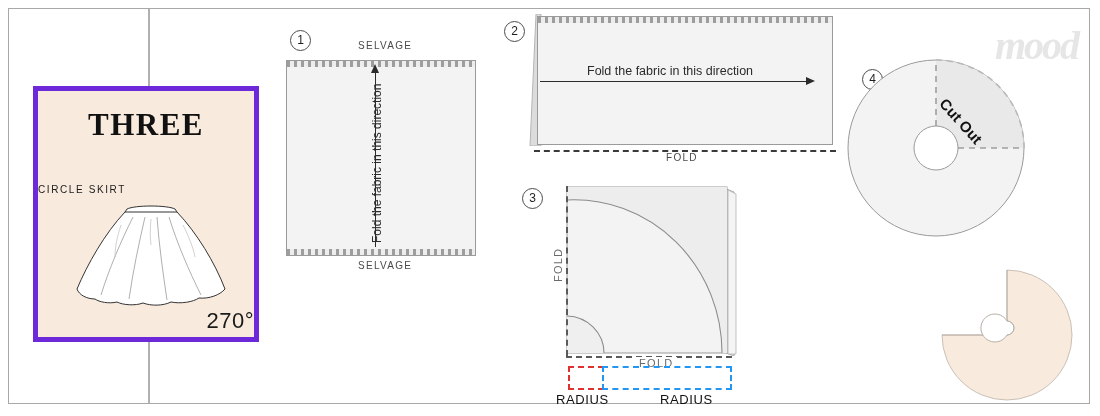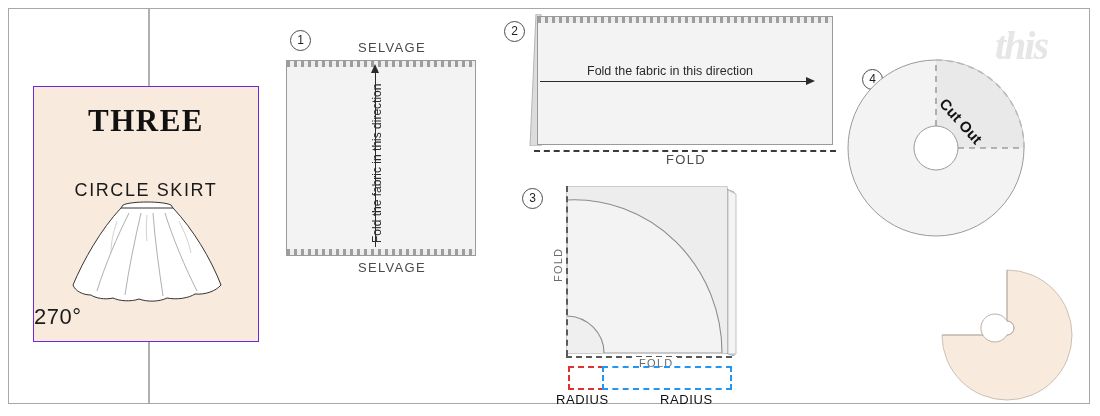--- a/index.html
+++ b/index.html
@@ -29,43 +29,42 @@
     background:#b0b0b0;
   }
 
   
   .title-card{
     position:absolute;
     left:33px; top:86px;
     width:226px; height:256px;
     background:#f9ead f;
     background:#f9eade;
-    border:1px solid #6d28d9;
+    border:5px solid #6d28d9;
     box-sizing:border-box;
   }
   .t-three, .t-quarter{
     position:absolute; left:0; width:100%;
     text-align:center;
     font-family:"Liberation Serif", serif;
     font-weight:700;
     color:#111111;
     letter-spacing:1.5px;
   }
   .t-three{ top:16px; font-size:31px; }
   .t-quarter{ top:50px; font-size:31px; }
   .t-circle{
     position:absolute; left:0; top:93px; width:100%;
-    text-align:center;
-    font-size:18px;
+    font-size:10px;
     letter-spacing:1.6px;
     color:#1a1a1a;
   }
   .t-degree{
     position:absolute; left:0; top:217px; width:100%;
-    text-align:left;
+    text-align:right;
     font-size:22px;
     color:#1a1a1a;
     letter-spacing:0.5px;
   }
   .skirt-art{
     position:absolute;
     left:27px; top:112px;
     width:172px; height:104px;
   }
 
@@ -77,21 +76,21 @@
     border-radius:50%;
     box-sizing:border-box;
     font-size:12px;
     line-height:19px;
     text-align:center;
     color:#1f1f1f;
     background:#ffffff;
   }
   .cap{
     position:absolute;
-    font-size:13px;
+    font-size:10px;
     letter-spacing:1.3px;
     color:#4a4a4a;
     white-space:nowrap;
   }
 
   .fabric{
     position:absolute;
     background:#f3f3f3;
     border:1px solid #9a9a9a;
     box-sizing:border-box;
@@ -269,21 +268,21 @@
 
   <div class="dash-h" style="left:566px; top:356px; width:166px; border-top-color:#5a5a5a;"></div>
   <div class="cap" style="left:636px; top:357px; font-size:11px; color:#6a6a6a; background:#fff; padding:0 3px;">FOLD</div>
 
   <div class="box-red" style="left:568px; top:366px; width:36px; height:24px;"></div>
   <div class="box-blue" style="left:602px; top:366px; width:130px; height:24px;"></div>
 
   <div class="lbl-bold" style="left:556px; top:392px;">RADIUS</div>
   <div class="lbl-bold" style="left:660px; top:392px;">RADIUS</div>
 
-  <div class="mood">this</div>
+  <div class="mood">mood</div>
 
   <div class="stepnum" style="left:862px; top:69px;">4</div>
 
   <svg style="position:absolute;left:842px;top:58px;width:210px;height:195px;" viewBox="0 0 210 195">
     <circle cx="94" cy="90" r="88" fill="#f3f3f3" stroke="#9a9a9a" stroke-width="1"></circle>
     <path d="M94 90 L94 2 A88 88 0 0 1 182 90 Z" fill="#e9e9e9" stroke="none"></path>
     <path d="M94 2 A88 88 0 0 1 182 90" fill="none" stroke="#b9b9b9" stroke-width="1.6" stroke-dasharray="6 5"></path>
     <line x1="94" y1="90" x2="94" y2="2" stroke="#9e9e9e" stroke-width="1.6" stroke-dasharray="6 5"></line>
     <line x1="94" y1="90" x2="182" y2="90" stroke="#9e9e9e" stroke-width="1.6" stroke-dasharray="6 5"></line>
     <circle cx="94" cy="90" r="22" fill="#ffffff" stroke="#9a9a9a" stroke-width="1"></circle>

